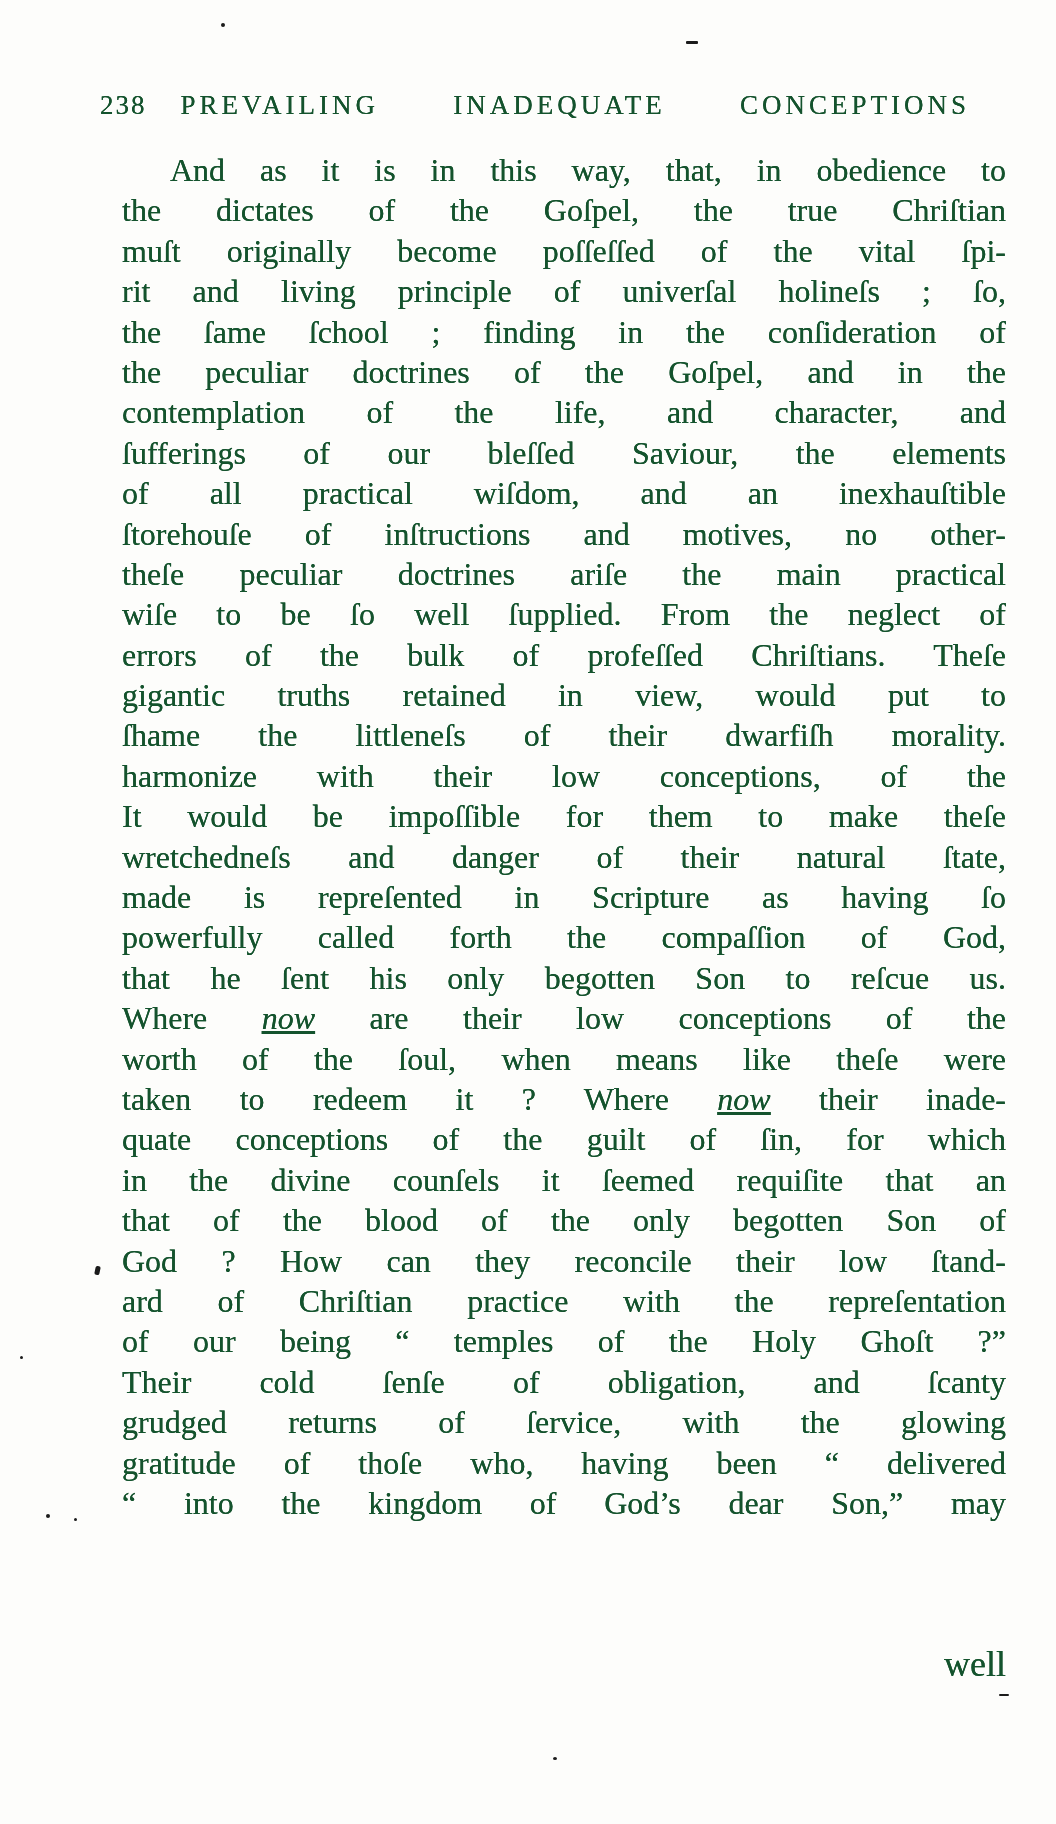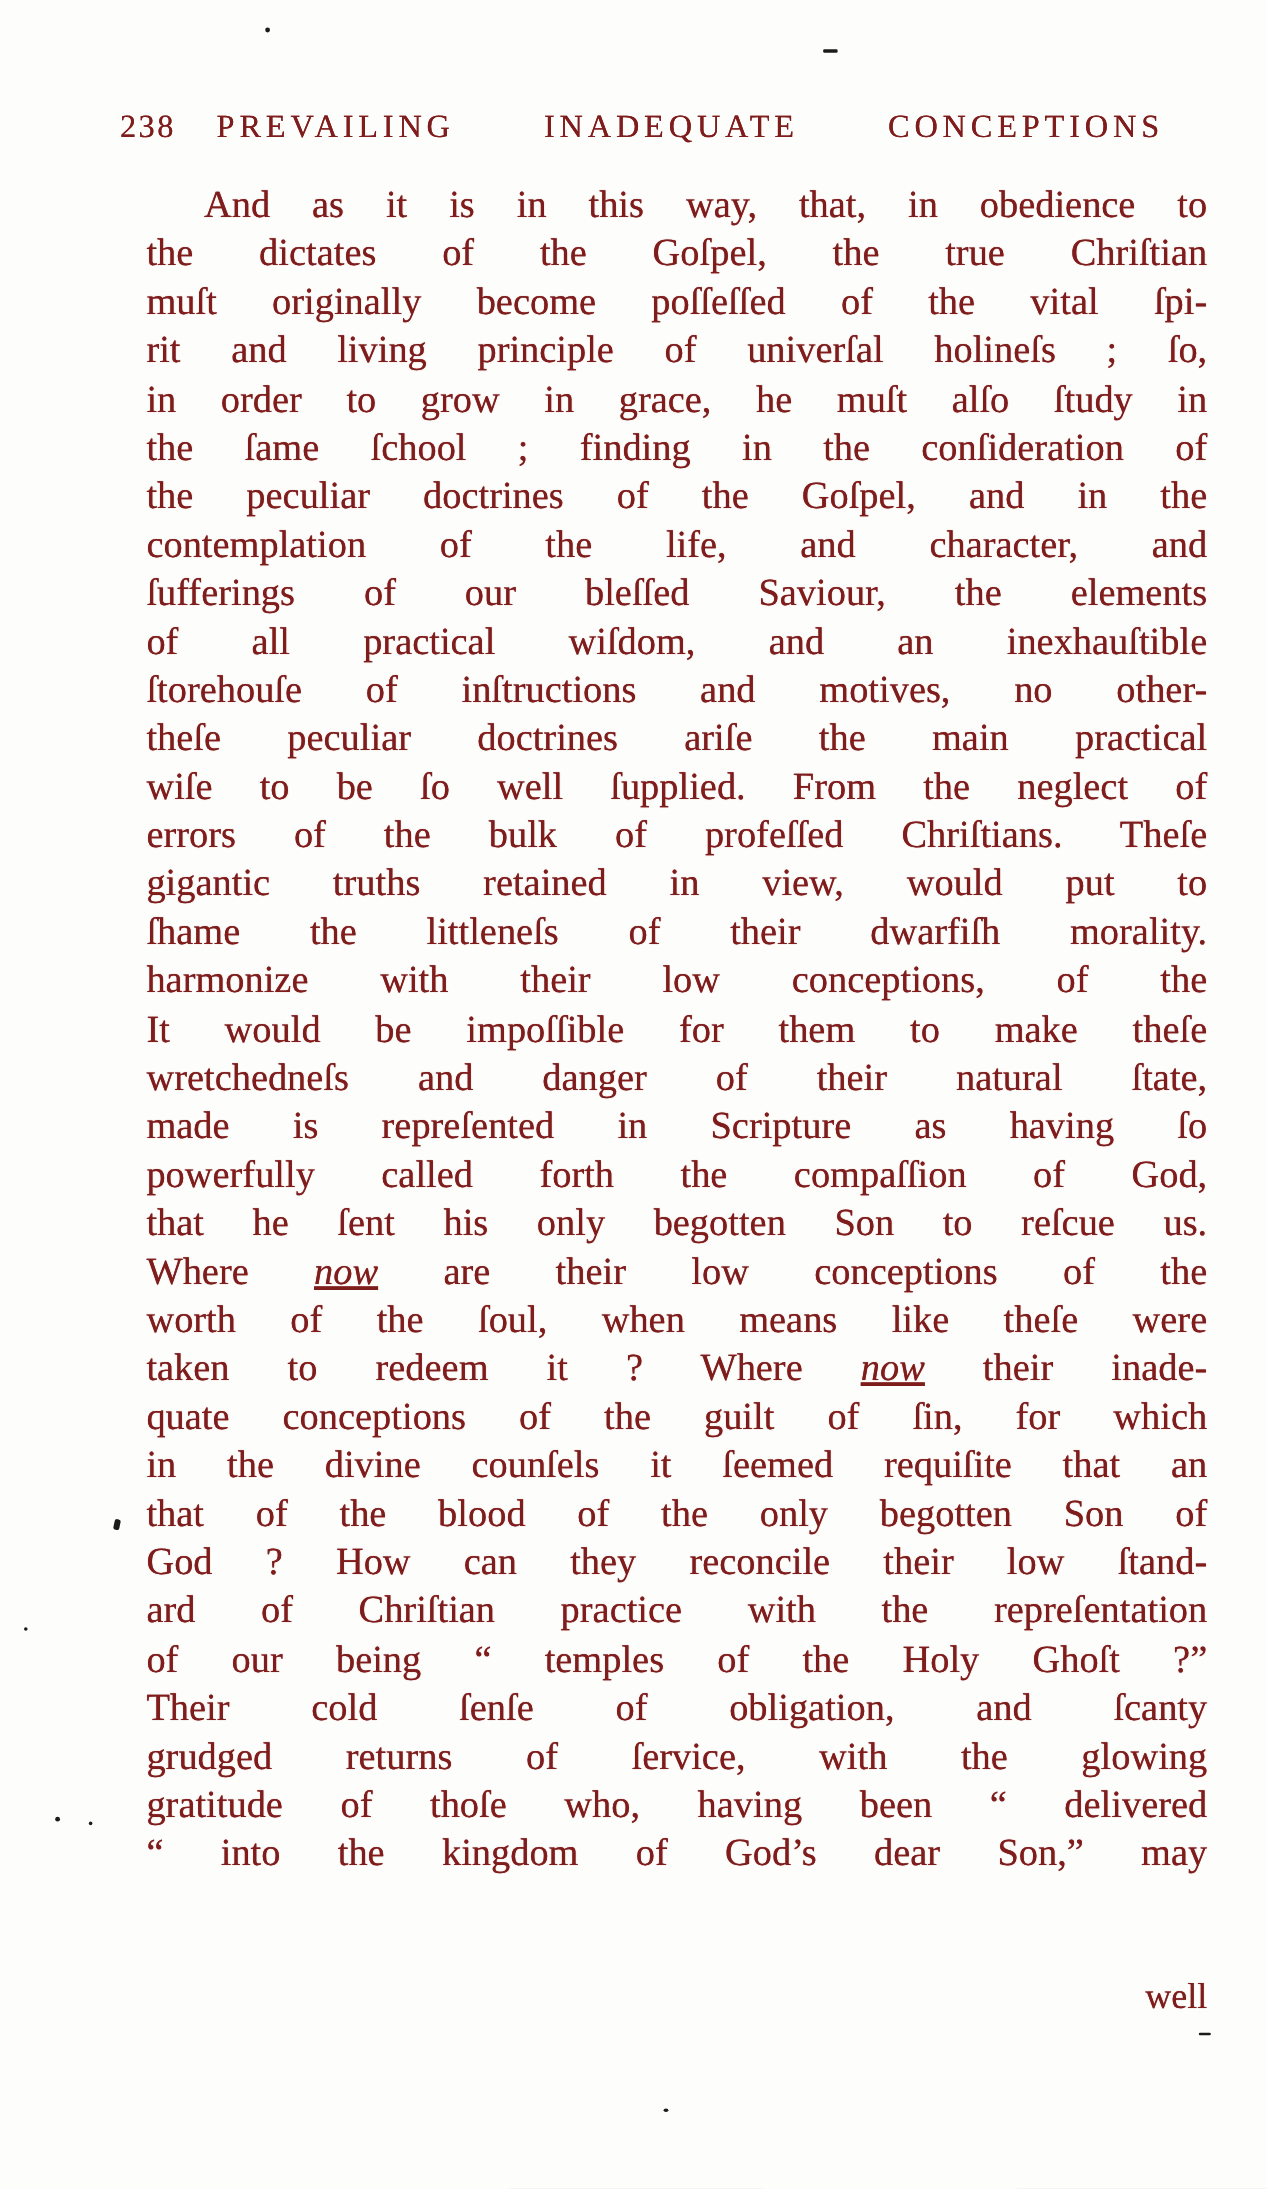--- a/index.html
+++ b/index.html
@@ -2,21 +2,21 @@
 <html><head>
 <meta charset="utf-8">
 <style>
   html,body{margin:0;padding:0;background:#e8e8e4;}
   .page{
     position:relative;
     width:1056px;height:1824px;
     margin:0 auto;
     background:#fdfdfb;
     font-family:"Liberation Serif","DejaVu Serif",serif;
-    color:#7f1d1d;
+    color:#14532d;
     overflow:hidden;
   }
   .header{
     position:absolute;left:100px;top:90px;width:870px;
     display:flex;align-items:baseline;
     font-size:27px;
     text-shadow:0 0 0.5px currentColor;
   }
   .pagenum{
     letter-spacing:2px;
@@ -36,21 +36,21 @@
   }
   .line{
     text-align:justify;
     text-align-last:justify;
     height:40.4px;
   }
   .line.ind{padding-left:48px;}
   .it{font-style:italic;text-decoration:underline;}
   .catchword{
     position:absolute;right:50px;top:1644px;
-    font-size:30px;line-height:40px;
+    font-size:36px;line-height:40px;
     text-shadow:0 0 0.6px currentColor;
   }
   .speck{position:absolute;background:#1b1b1b;border-radius:50%;}
   .s1{left:221px;top:23px;width:4px;height:4px;}
   .s2{left:686px;top:41px;width:12px;height:3px;border-radius:1px;}
   .s3{left:95px;top:1266px;width:5px;height:9px;border-radius:2px;transform:rotate(12deg);}
   .s4{left:46px;top:1514px;width:4px;height:4px;}
   .s5{left:74px;top:1518px;width:3px;height:3px;}
   .s6{left:20px;top:1356px;width:3px;height:3px;}
   .s7{left:553px;top:1757px;width:4px;height:3px;}
@@ -64,21 +64,20 @@
   <div class="header">
     <span class="pagenum">238</span>
     <span class="htitle">PREVAILING INADEQUATE CONCEPTIONS</span>
   </div>
 
   <div class="body-text" id="body-text">
       <div class="line ind"><span>And as it is in this way, that, in obedience to</span></div>
       <div class="line"><span>the dictates of the Goſpel, the true Chriſtian</span></div>
       <div class="line"><span>muſt originally become poſſeſſed of the vital ſpi-</span></div>
       <div class="line"><span>rit and living principle of univerſal holineſs ; ſo,</span></div>
-      <div class="line"><span>in order to grow in grace, he muſt alſo ſtudy in</span></div>
       <div class="line"><span>the ſame ſchool ; finding in the conſideration of</span></div>
       <div class="line"><span>the peculiar doctrines of the Goſpel, and in the</span></div>
       <div class="line"><span>contemplation of the life, and character, and</span></div>
       <div class="line"><span>ſufferings of our bleſſed Saviour, the elements</span></div>
       <div class="line"><span>of all practical wiſdom, and an inexhauſtible</span></div>
       <div class="line"><span>ſtorehouſe of inſtructions and motives, no other-</span></div>
       <div class="line"><span>theſe peculiar doctrines ariſe the main practical</span></div>
       <div class="line"><span>wiſe to be ſo well ſupplied.  From the neglect of</span></div>
       <div class="line"><span>errors of the bulk of profeſſed Chriſtians.  Theſe</span></div>
       <div class="line"><span>gigantic truths retained in view, would put to</span></div>

